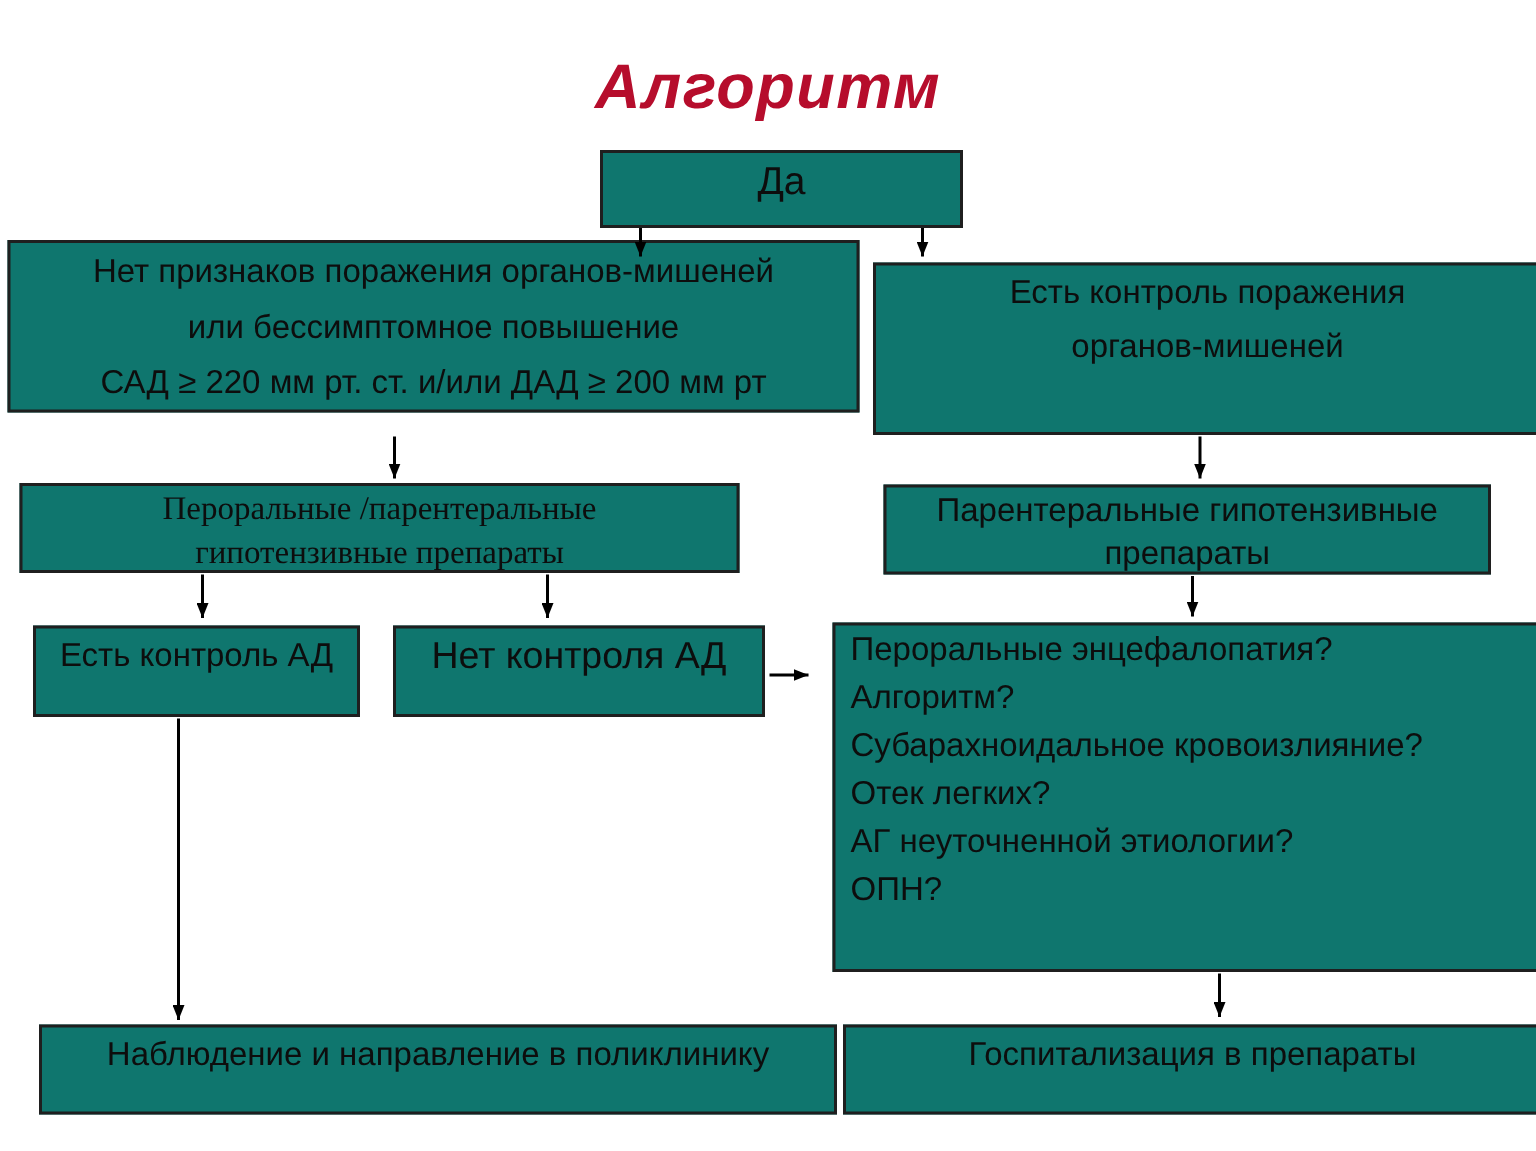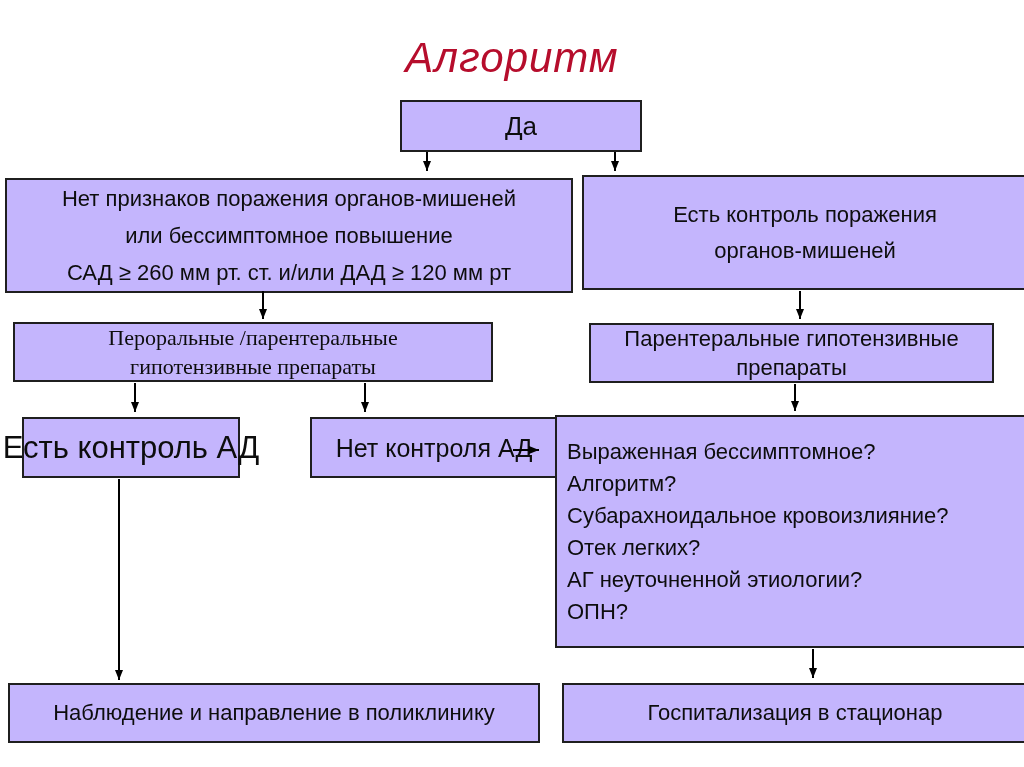--- a/index.html
+++ b/index.html
@@ -11,52 +11,51 @@
     overflow: hidden;
     font-family: "Liberation Sans", sans-serif;
     color: #0d0d0d;
   }
   .title {
     position: absolute;
     left: 0; right: 0; top: 34px;
     margin: 0;
     text-align: center;
     font-size: 42px;
-    font-weight: normal;
+    font-weight: bold;
     font-style: italic;
     color: #b60d2c;
     letter-spacing: 1px;
   }
   .box {
     position: absolute;
     box-sizing: border-box;
-    background: #c4b5fd;
+    background: #0f766e;
     border: 2px solid #1f1f1f;
     display: flex;
     flex-direction: column;
-    justify-content: center;
     align-items: center;
     text-align: center;
     font-size: 22px;
     line-height: 36px;
   }
   .box .line { white-space: nowrap; }
   .box-yes            { left: 400px; top: 100px; width: 242px; height: 52px;  font-size: 26px; }
-  .box-no-damage      { left: 5px;   top: 178px; width: 568px; height: 115px; line-height: 37px; }
+  .box-no-damage      { left: 5px;   top: 160px; width: 568px; height: 115px; line-height: 37px; }
   .box-damage         { left: 582px; top: 175px; width: 446px; height: 115px; }
   .box-oral           { left: 13px;  top: 322px; width: 480px; height: 60px;  line-height: 29px; font-family: Liberation Serif, serif; }
   .box-parenteral     { left: 589px; top: 323px; width: 405px; height: 60px;  line-height: 29px; }
-  .box-controlled     { left: 22px;  top: 417px; width: 218px; height: 61px;  font-size: 31px; }
-  .box-not-controlled { left: 262px; top: 417px; width: 248px; height: 61px;  font-size: 25px; margin-left: 48px; }
+  .box-controlled     { left: 22px;  top: 417px; width: 218px; height: 61px;  font-size: 22px; }
+  .box-not-controlled { left: 262px; top: 417px; width: 248px; height: 61px;  font-size: 25px; }
   .box-questions      {
     left: 555px; top: 415px; width: 473px; height: 233px;
     align-items: flex-start; text-align: left;
     padding-left: 10px; line-height: 32px;
   }
-  .box-observation    { left: 8px;  top: 683px; width: 532px; height: 60px; }
+  .box-observation    { left: 26px;  top: 683px; width: 532px; height: 60px; }
   .box-hospital       { left: 562px; top: 683px; width: 466px; height: 60px; }
   .arrows {
     position: absolute;
     left: 0; top: 0;
     width: 1024px; height: 767px;
     pointer-events: none;
   }
   .arrows line { stroke: #000000; stroke-width: 2; }
 </style>
 </head>
@@ -66,21 +65,21 @@
 
   <h1 class="title">Алгоритм</h1>
 
   <div class="box box-yes">
     <div class="line">Да</div>
   </div>
 
   <div class="box box-no-damage">
     <div class="line">Нет признаков поражения органов-мишеней</div>
     <div class="line">или бессимптомное повышение</div>
-    <div class="line">САД ≥ 260 мм рт. ст. и/или ДАД ≥ 120 мм рт</div>
+    <div class="line">САД ≥ 220 мм рт. ст. и/или ДАД ≥ 200 мм рт</div>
   </div>
 
   <div class="box box-damage">
     <div class="line">Есть контроль поражения</div>
     <div class="line">органов-мишеней</div>
   </div>
 
   <div class="box box-oral">
     <div class="line">Пероральные /парентеральные</div>
     <div class="line">гипотензивные препараты</div>
@@ -93,34 +92,34 @@
 
   <div class="box box-controlled">
     <div class="line">Есть контроль АД</div>
   </div>
 
   <div class="box box-not-controlled">
     <div class="line">Нет контроля АД</div>
   </div>
 
   <div class="box box-questions">
-    <div class="line">Выраженная бессимптомное?</div>
+    <div class="line">Пероральные энцефалопатия?</div>
     <div class="line">Алгоритм?</div>
     <div class="line">Субарахноидальное кровоизлияние?</div>
     <div class="line">Отек легких?</div>
     <div class="line">АГ неуточненной этиологии?</div>
     <div class="line">ОПН?</div>
   </div>
 
   <div class="box box-observation">
     <div class="line">Наблюдение и направление в поликлинику</div>
   </div>
 
   <div class="box box-hospital">
-    <div class="line">Госпитализация в стационар</div>
+    <div class="line">Госпитализация в препараты</div>
   </div>
 
   <svg class="arrows" viewBox="0 0 1024 767" xmlns="http://www.w3.org/2000/svg">
     <defs>
       <marker id="ah" viewBox="0 0 10 8" refX="10" refY="4" markerWidth="10" markerHeight="8" markerUnits="userSpaceOnUse" orient="auto">
         <path d="M 0 0 L 10 4 L 0 8 z" fill="#000000"></path>
       </marker>
     </defs>
     <line x1="427" y1="152" x2="427" y2="171" marker-end="url(#ah)"></line>
     <line x1="615" y1="152" x2="615" y2="171" marker-end="url(#ah)"></line>

